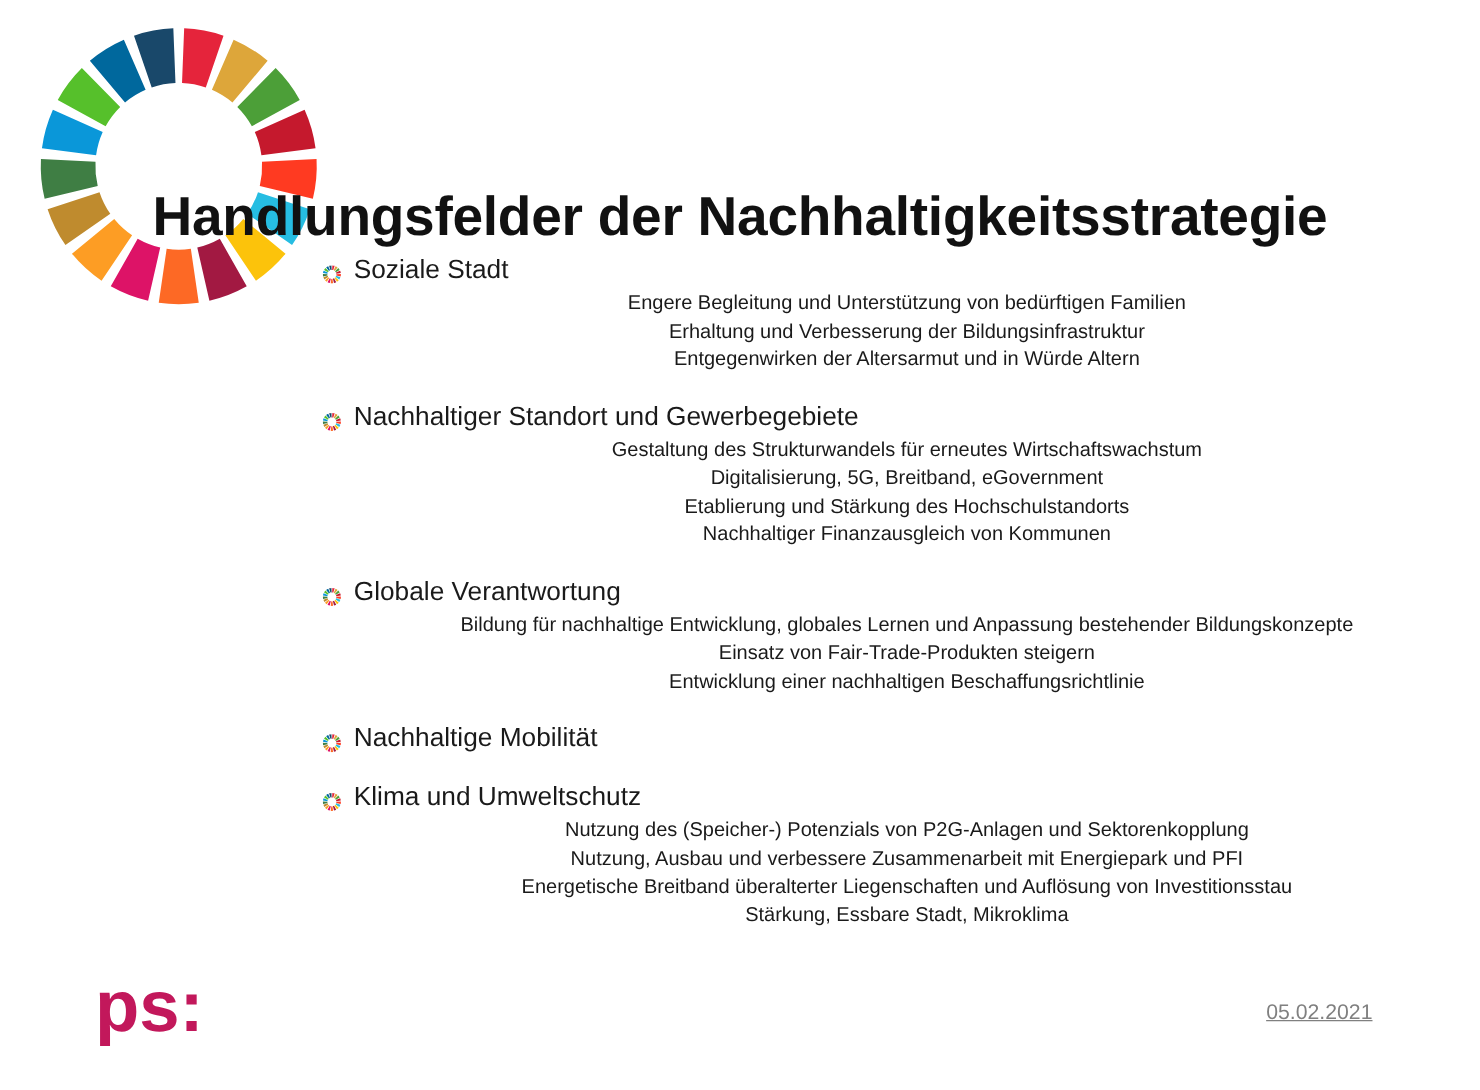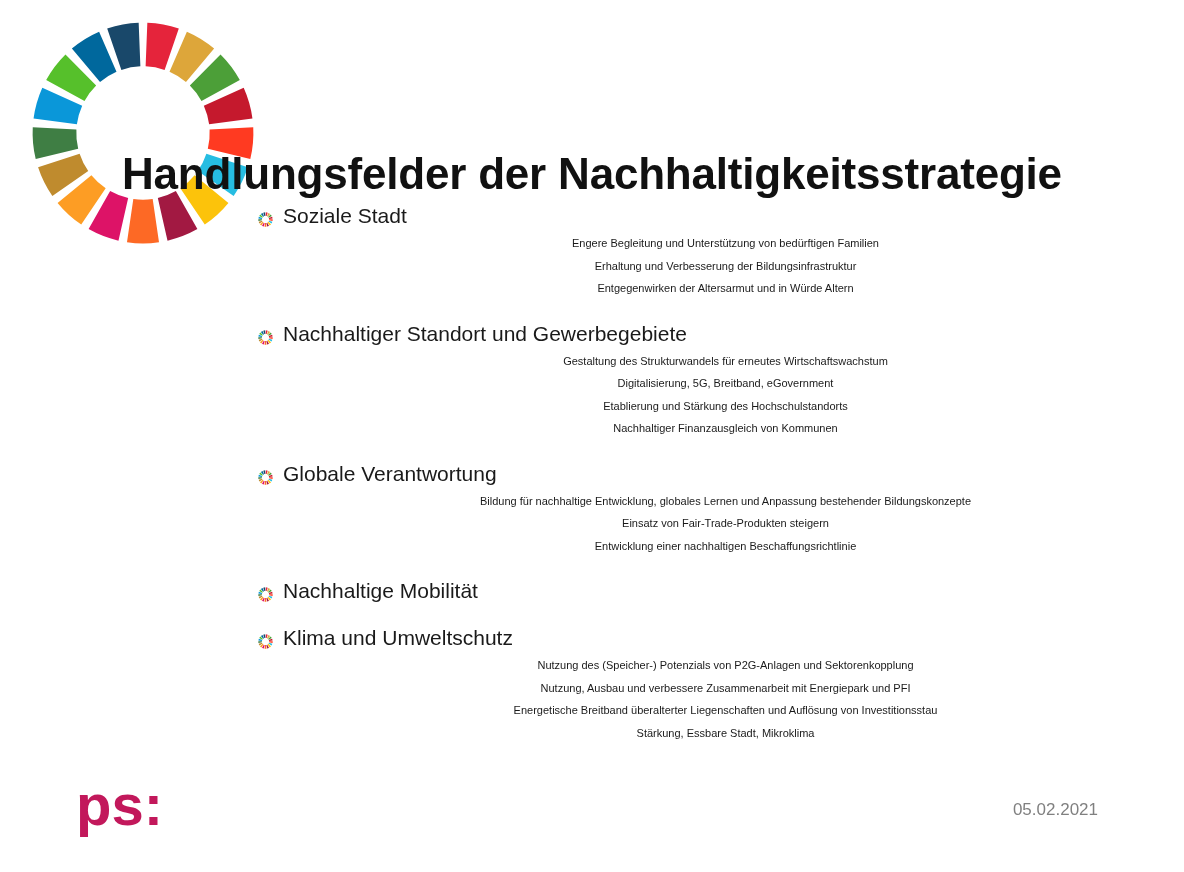--- a/index.html
+++ b/index.html
@@ -72,21 +72,21 @@
     color: #1a1a1a;
   }
 
   .section-items {
     margin: 3px 0 0 35px;
     padding: 0;
     list-style: none;
   }
 
   .section-items li {
-    font-size: 11px;
+    font-size: 16px;
     line-height: 22.5px;
     color: #1a1a1a;
     white-space: nowrap;
   }
 
   
   .ps-logo {
     position: absolute;
     left: 76px;
     top: 777px;
@@ -94,20 +94,21 @@
     height: 62px;
     text-align: right;
   }
 
   .slide-date {
     position: absolute;
     right: 86px;
     top: 800px;
     font-size: 17px;
     color: #808080;
+    text-decoration: underline;
   }
 </style>
 </head>
 <body>
 
 <div class="sdg-wheel">
   <svg viewBox="0 0 100 100" width="230" height="230" aria-hidden="true">
       <path d="M 51.884471156435296 2.0370062604453025 A 48 48 0 0 1 65.5690147533113 4.595090798337949 L 59.406279746792244 22.567867357329177 A 29 29 0 0 0 51.13853465701299 21.022357949019035 Z" fill="#E5243B"></path>
       <path d="M 69.08344879429015 5.95658979920259 A 48 48 0 0 1 80.91981894973429 13.285359921202385 L 68.6807239487978 27.81823828572644 A 29 29 0 0 0 61.5295836465503 23.390439670351565 Z" fill="#DDA63A"></path>
       <path d="M 83.70510092743591 15.824479938538474 A 48 48 0 0 1 92.09473026436426 26.934144629552197 L 75.4322328680534 36.06437904702112 A 29 29 0 0 0 70.36349847699253 29.352289962866994 Z" fill="#4C9F38"></path>

